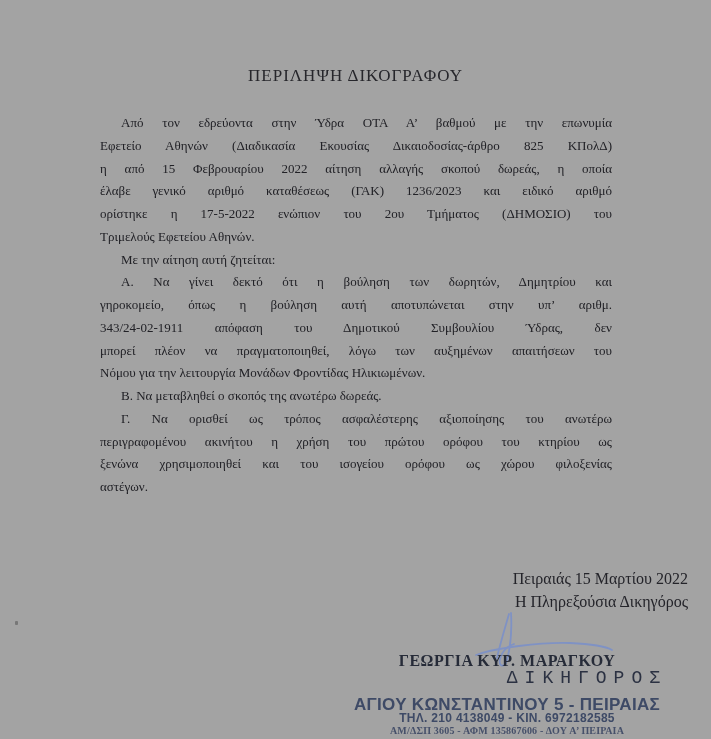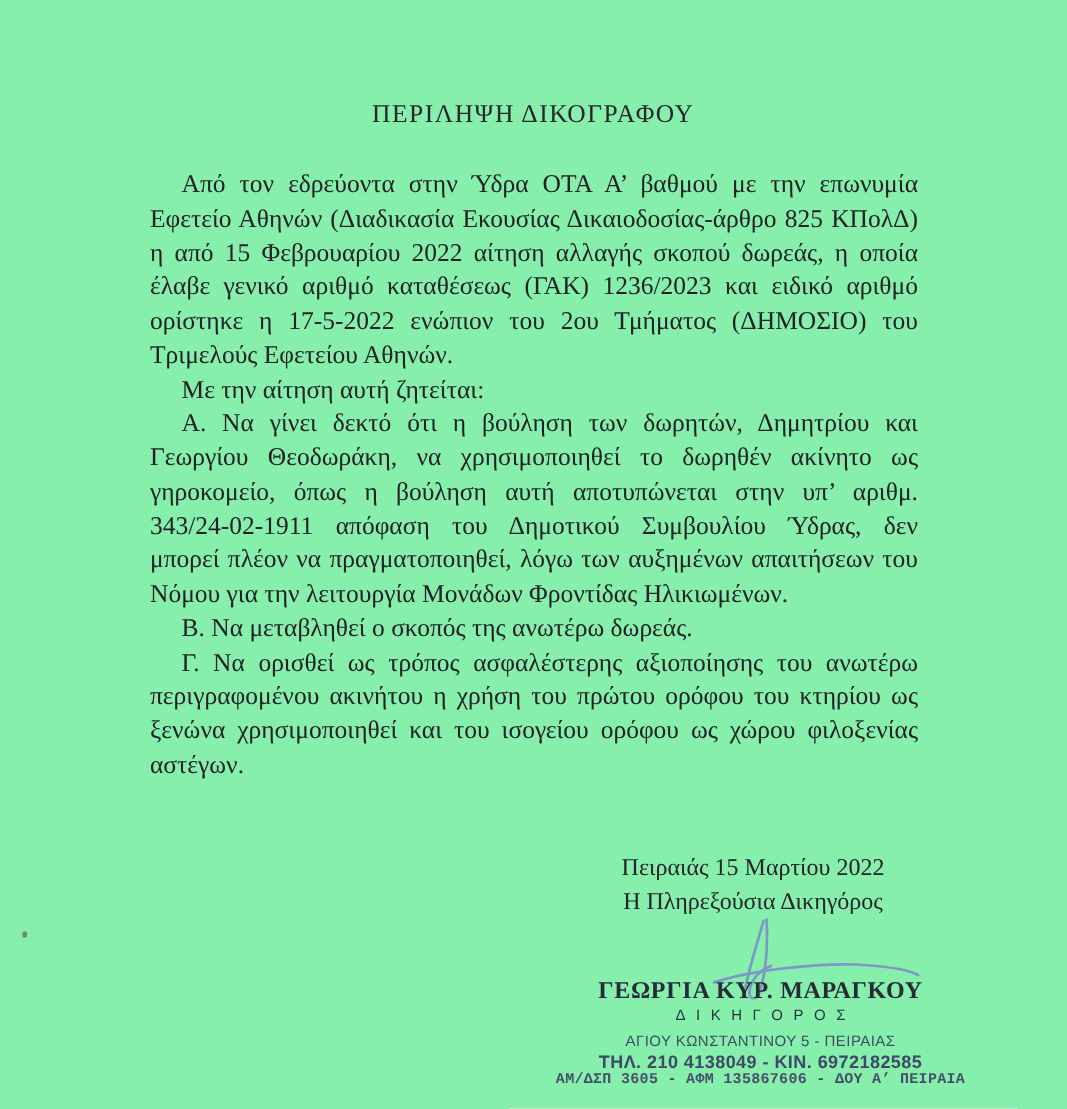--- a/index.html
+++ b/index.html
@@ -1,73 +1,73 @@
 <!DOCTYPE html>
 <html><head>
 <meta charset="utf-8">
 <style>
   html,body { margin:0; padding:0; }
   body { background:#fbfbfc; }
   .page {
     position:relative;
     width:711px; height:739px;
-    background:#86efac;
+    background:#a3a3a3;
     overflow:hidden;
     font-family:"Liberation Serif", serif;
     color:#1f1f23;
   }
   .doc-title {
     position:absolute; top:66px; left:0; width:711px;
     text-align:center;
     font-size:17px; letter-spacing:1px;
     color:#26262b;
   }
   .doc-body {
     position:absolute; top:112px; left:100px; width:512px;
-    font-size:17px; line-height:22.75px;
+    font-size:13px; line-height:22.75px;
     color:#212126;
   }
   .para { margin:0; }
   .pline { text-align:justify; text-align-last:justify; }
   .pline.plast { text-align-last:left; }
   .pline.pfirst { text-indent:21px; }
   .closing {
-    position:absolute; top:568px; left:352px; width:300px;
-    text-align:center; font-size:16px; line-height:22.5px;
+    position:absolute; top:568px; left:388px; width:300px;
+    text-align:right; font-size:16px; line-height:22.5px;
     color:#24242a;
   }
   .signature-svg {
     position:absolute; left:470px; top:606px;
   }
   .stamp {
     position:absolute; top:652px; left:347px; width:320px;
     text-align:center;
   }
   .stamp-name {
     font-family:"Liberation Serif", serif;
     font-size:16px; font-weight:bold; letter-spacing:0.5px;
     line-height:18px; color:#262b38;
   }
   .stamp-title {
-    font-family:Liberation Sans, sans-serif;
-    font-size:10px; letter-spacing:7px; padding-left:7px;
-    line-height:16px; color:#2b3142;
+    font-family:Liberation Mono, monospace;
+    font-size:18px; letter-spacing:7px; padding-left:7px;
+    line-height:16px; color:#2b3142;text-align:right;
   }
   .stamp-address {
     font-family:"Liberation Sans", sans-serif;
-    font-size:10px; font-weight:normal; letter-spacing:0.3px;
-    line-height:13.5px; margin-top:2px; color:#3e4a66;
+    font-size:17px; font-weight:bold; letter-spacing:0.3px;
+    line-height:13.5px; margin-top:12px; color:#3e4a66;
   }
   .stamp-phones {
     font-family:"Liberation Sans", sans-serif;
     font-size:12px; font-weight:bold; letter-spacing:0.3px;
     line-height:13.5px; color:#3e4a66;
   }
   .stamp-registry {
-    font-family:Liberation Mono, monospace;
+    font-family:Liberation Serif, serif;
     font-size:10px; font-weight:bold; letter-spacing:0.2px;
     line-height:12px; color:#46506a;
   }
   .scan-speck {
     position:absolute; left:15px; top:621px;
     width:3px; height:4px; background:#6b6b6b; opacity:0.8;
     border-radius:1px;
   }
 </style>
 </head>
@@ -84,21 +84,20 @@
         <div class="pline">η από 15 Φεβρουαρίου 2022 αίτηση αλλαγής σκοπού δωρεάς, η οποία</div>
         <div class="pline">έλαβε γενικό αριθμό καταθέσεως (ΓΑΚ) 1236/2023 και ειδικό αριθμό</div>
         <div class="pline">ορίστηκε η 17-5-2022 ενώπιον του 2ου Τμήματος (ΔΗΜΟΣΙΟ) του</div>
         <div class="pline plast">Τριμελούς Εφετείου Αθηνών.</div>
       </div>
       <div class="para">
         <div class="pline pfirst plast">Με την αίτηση αυτή ζητείται:</div>
       </div>
       <div class="para">
         <div class="pline pfirst">Α. Να γίνει δεκτό ότι η βούληση των δωρητών, Δημητρίου και</div>
-        <div class="pline">Γεωργίου Θεοδωράκη, να χρησιμοποιηθεί το δωρηθέν ακίνητο ως</div>
         <div class="pline">γηροκομείο, όπως η βούληση αυτή αποτυπώνεται στην υπ’ αριθμ.</div>
         <div class="pline">343/24-02-1911 απόφαση του Δημοτικού Συμβουλίου Ύδρας, δεν</div>
         <div class="pline">μπορεί πλέον να πραγματοποιηθεί, λόγω των αυξημένων απαιτήσεων του</div>
         <div class="pline plast">Νόμου για την λειτουργία Μονάδων Φροντίδας Ηλικιωμένων.</div>
       </div>
       <div class="para">
         <div class="pline pfirst plast">Β. Να μεταβληθεί ο σκοπός της ανωτέρω δωρεάς.</div>
       </div>
       <div class="para">
         <div class="pline pfirst">Γ. Να ορισθεί ως τρόπος ασφαλέστερης αξιοποίησης του ανωτέρω</div>

